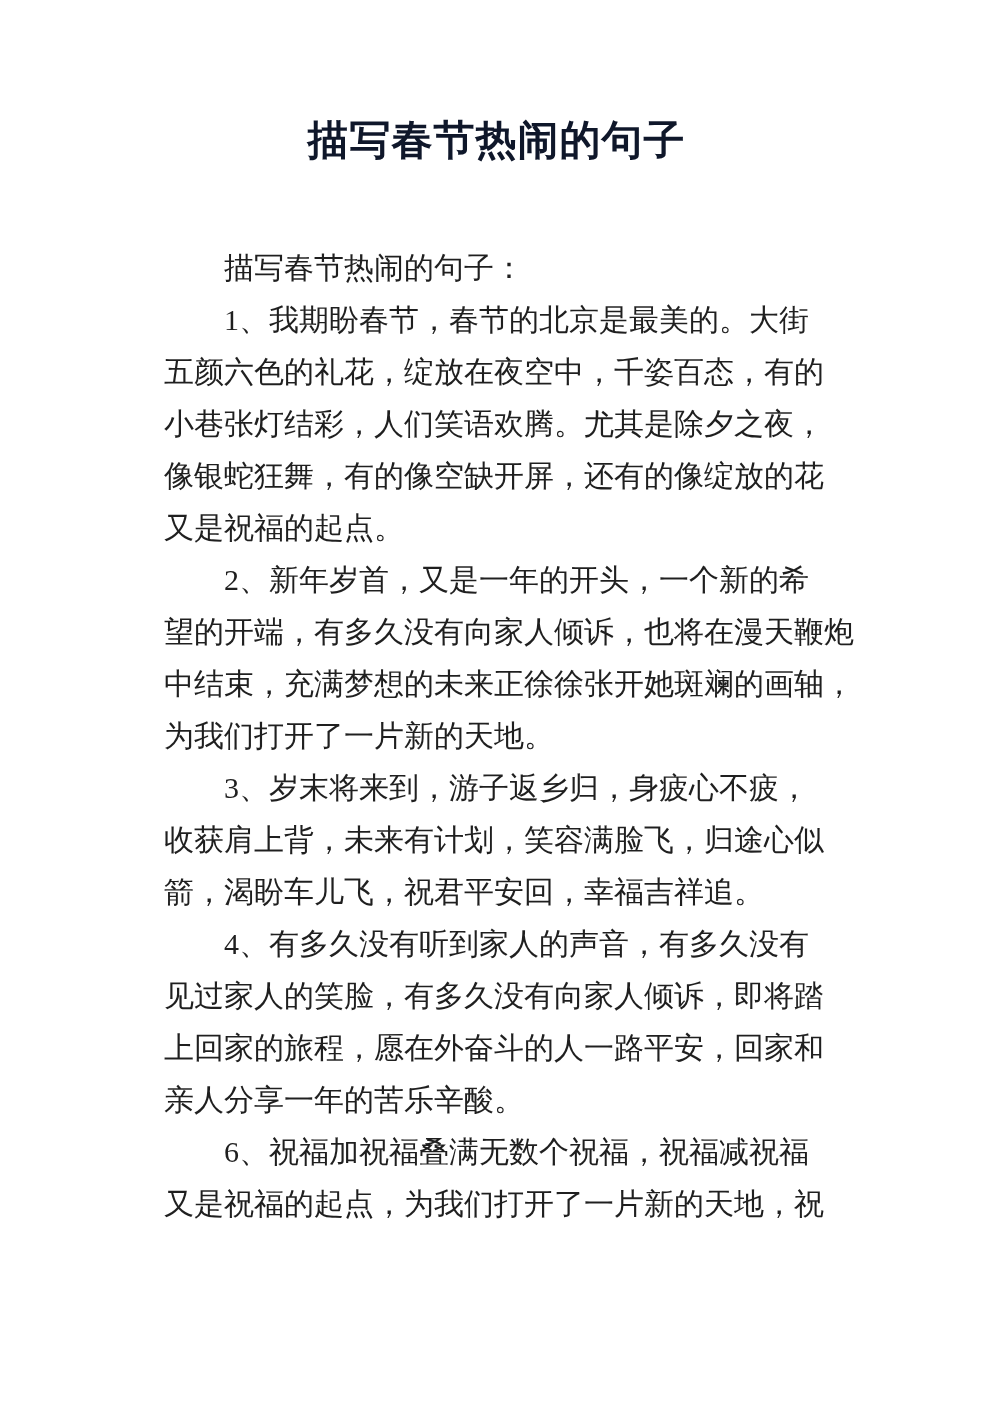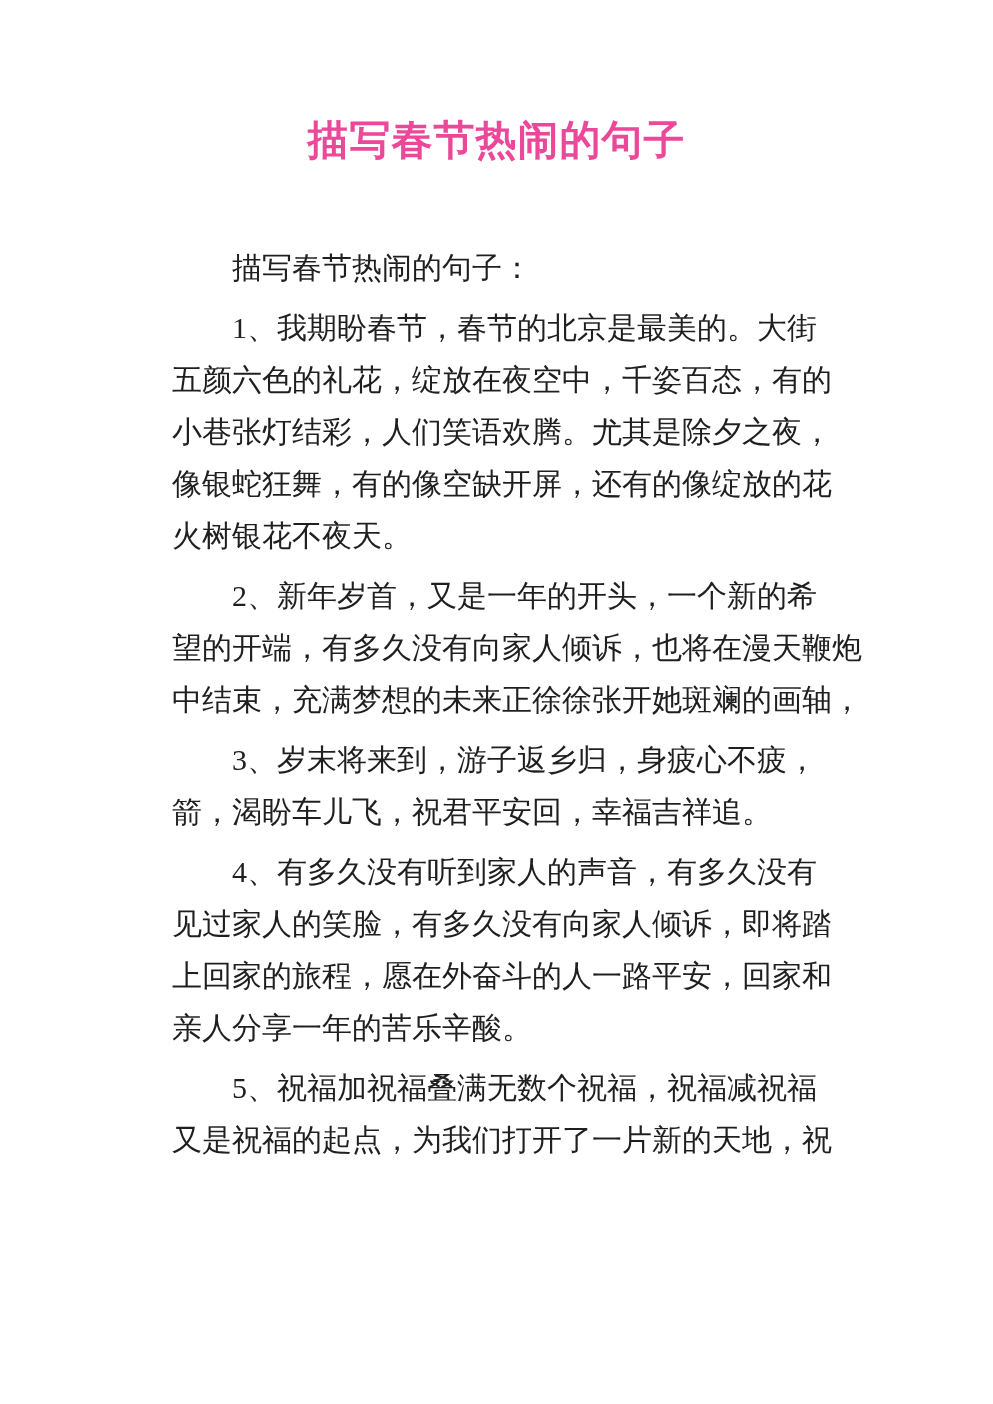--- a/index.html
+++ b/index.html
@@ -17,30 +17,30 @@
     color: #1f1f1f;
   }
   .doc-title {
     margin: 0;
     padding-top: 118px;
     text-align: center;
     font-family: "Liberation Sans", "DejaVu Sans", sans-serif;
     font-weight: 700;
     font-size: 41px;
     line-height: 1.1;
-    color: #ec4899;
+    color: #0f172a;
     letter-spacing: 1px;
   }
   .doc-body {
     margin: 79px 0 0 164px;
     width: 660px;
     font-size: 30px;
   }
   .para {
-    margin: 8px;
+    margin: 0;
     padding: 0;
   }
   .line {
     height: 52px;
     line-height: 52px;
     white-space: nowrap;
     text-align: left;
   }
   .line.first {
     text-indent: 60px;
@@ -57,40 +57,42 @@
 
     <div class="para">
       <div class="line first">描写春节热闹的句子：</div>
     </div>
 
     <div class="para">
       <div class="line first">1、我期盼春节，春节的北京是最美的。大街</div>
       <div class="line">五颜六色的礼花，绽放在夜空中，千姿百态，有的</div>
       <div class="line">小巷张灯结彩，人们笑语欢腾。尤其是除夕之夜，</div>
       <div class="line">像银蛇狂舞，有的像空缺开屏，还有的像绽放的花</div>
-      <div class="line">火树银花不夜天。</div>
+      <div class="line">又是祝福的起点。</div>
     </div>
 
     <div class="para">
       <div class="line first">2、新年岁首，又是一年的开头，一个新的希</div>
       <div class="line">望的开端，有多久没有向家人倾诉，也将在漫天鞭炮</div>
       <div class="line">中结束，充满梦想的未来正徐徐张开她斑斓的画轴，</div>
+      <div class="line">为我们打开了一片新的天地。</div>
     </div>
 
     <div class="para">
       <div class="line first">3、岁末将来到，游子返乡归，身疲心不疲，</div>
+      <div class="line">收获肩上背，未来有计划，笑容满脸飞，归途心似</div>
       <div class="line">箭，渴盼车儿飞，祝君平安回，幸福吉祥追。</div>
     </div>
 
     <div class="para">
       <div class="line first">4、有多久没有听到家人的声音，有多久没有</div>
       <div class="line">见过家人的笑脸，有多久没有向家人倾诉，即将踏</div>
       <div class="line">上回家的旅程，愿在外奋斗的人一路平安，回家和</div>
       <div class="line">亲人分享一年的苦乐辛酸。</div>
     </div>
 
     <div class="para">
-      <div class="line first">5、祝福加祝福叠满无数个祝福，祝福减祝福</div>
+      <div class="line first">6、祝福加祝福叠满无数个祝福，祝福减祝福</div>
       <div class="line">又是祝福的起点，为我们打开了一片新的天地，祝</div>
     </div>
 
   </div>
 </div>
 
 </body></html>

